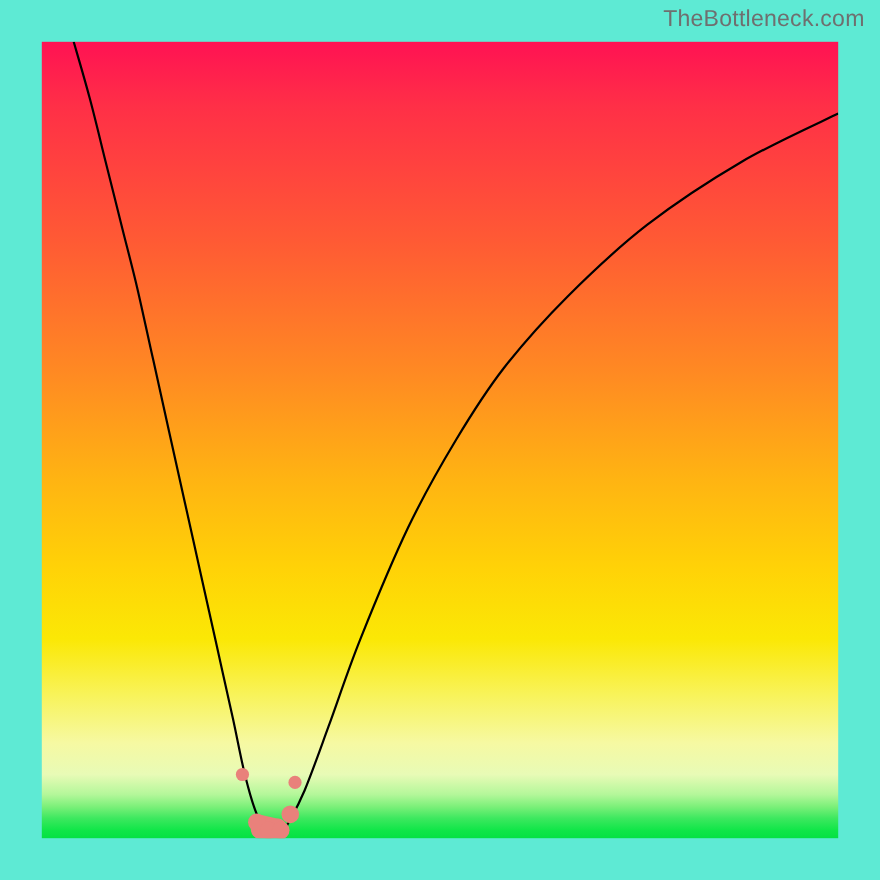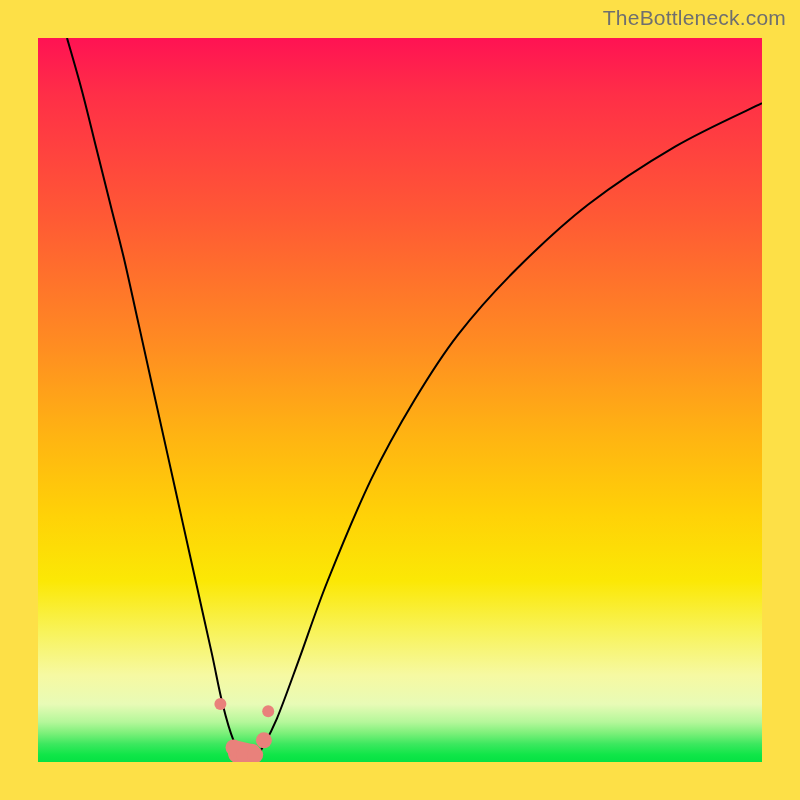--- a/index.html
+++ b/index.html
@@ -8,21 +8,21 @@
     width: 800px;
     height: 800px;
     background: #000;
     overflow: hidden;
     font-family: Arial, Helvetica, sans-serif;
   }
   .frame {
     position: relative;
     width: 800px;
     height: 800px;
-    background: #fde047;
+    background: #5eead4;
   }
   .plot-area {
     position: absolute;
     left: 38px;
     top: 38px;
     width: 724px;
     height: 724px;
     
     background: linear-gradient(
       to bottom,

